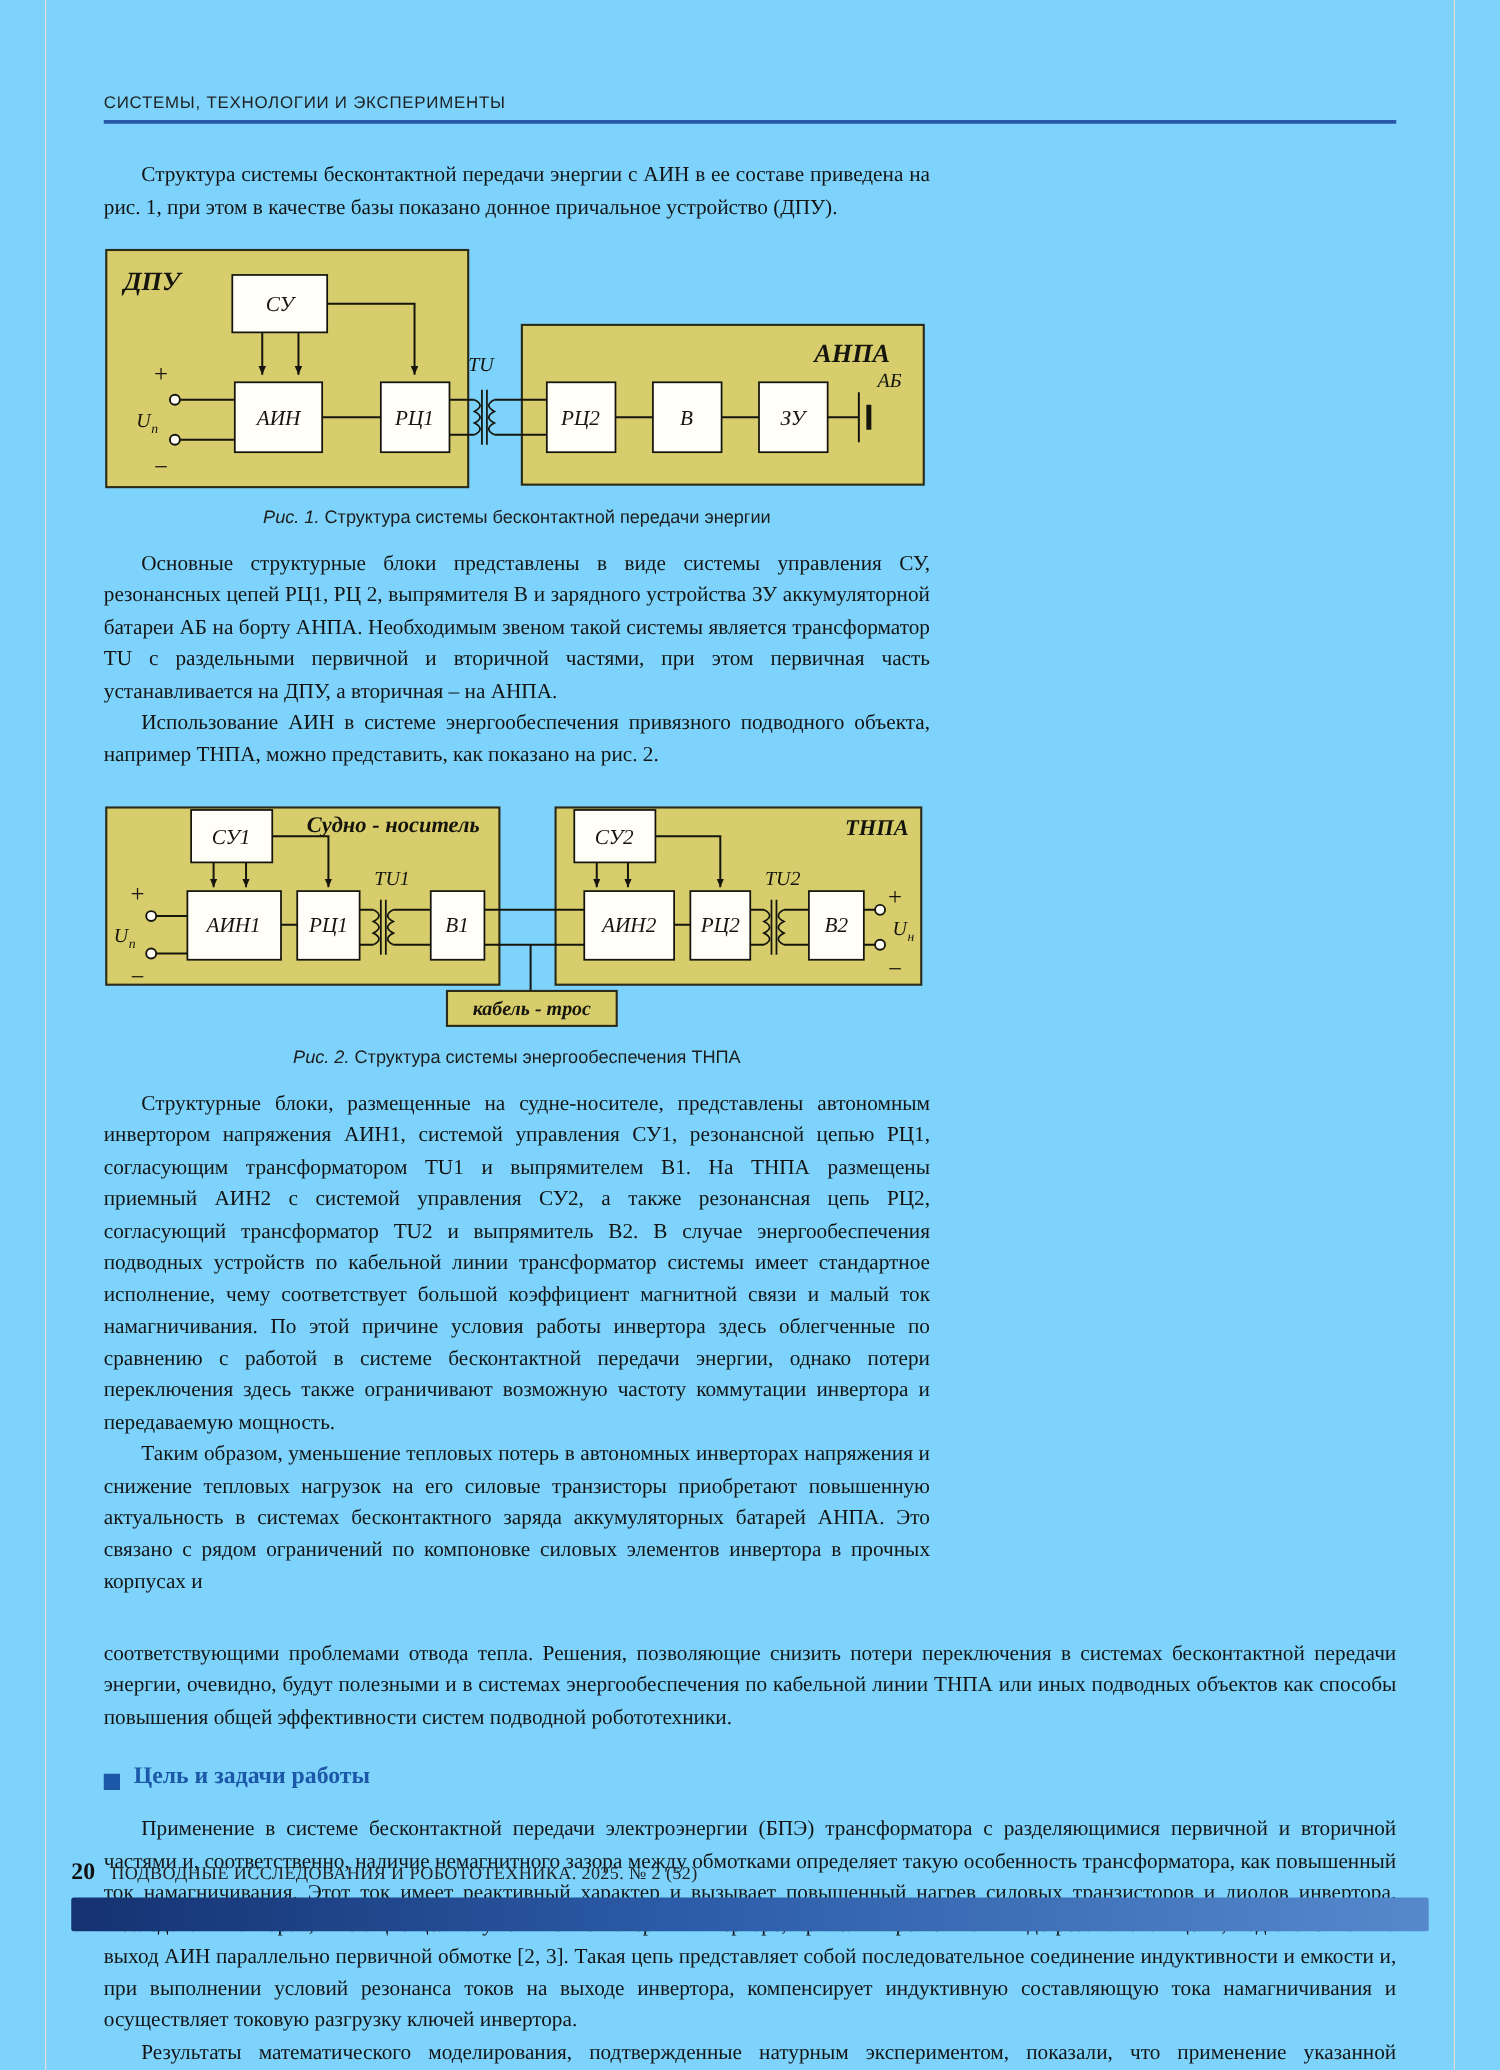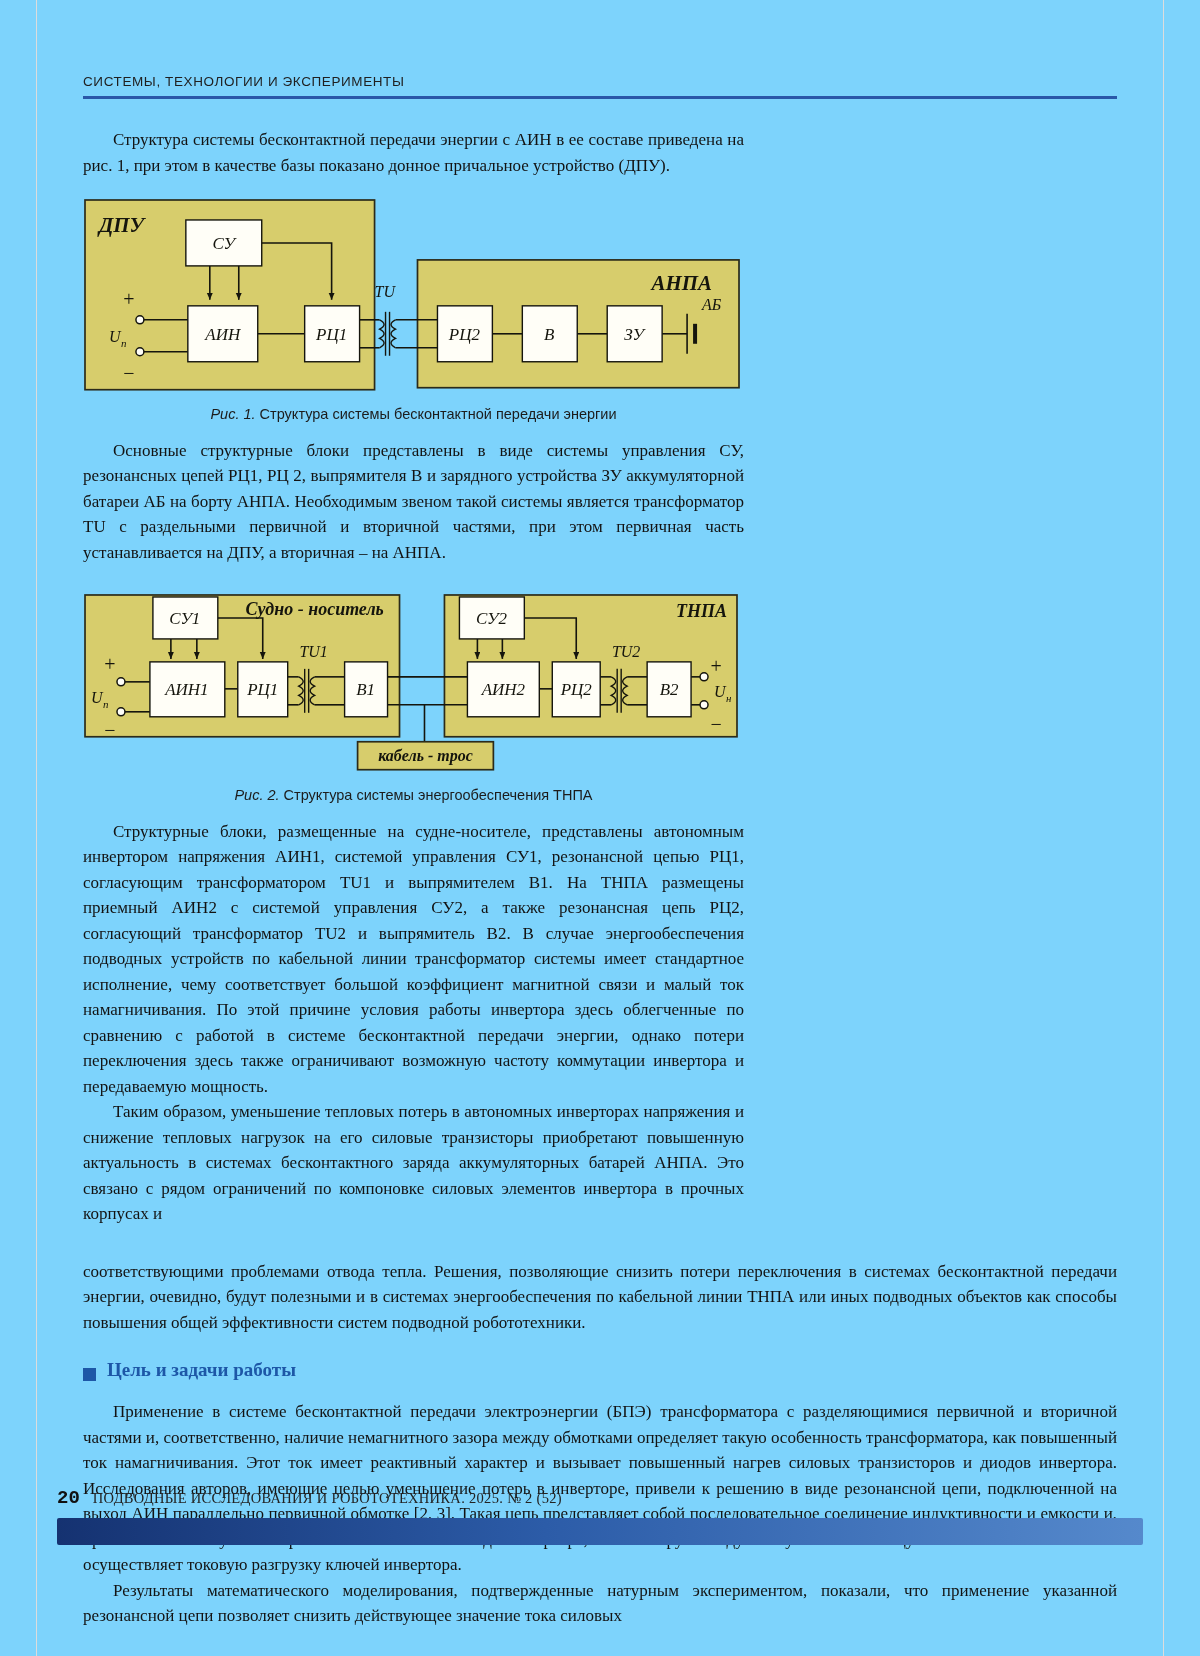--- a/index.html
+++ b/index.html
@@ -40,21 +40,21 @@
 
   .section-heading {
     display:flex; align-items:flex-end; gap:11px;
     color:#1d57a7; font-size:19px; font-weight:bold;
     margin:24px 0 18px 0;
   }
   .bullet-square { width:13px; height:13px; background:#1d57a7; flex:none; }
 
   .page-footer { position:absolute; left:57px; right:57px; top:1487px; }
   .footer-line { display:flex; align-items:baseline; gap:13px; }
-  .page-num { font-family:Liberation Mono, monospace; font-weight:bold; font-size:19px; color:#111; }
+  .page-num { font-family:Liberation Serif, serif; font-weight:bold; font-size:19px; color:#111; }
   .footer-text { font-family:Liberation Serif, serif; font-size:14.5px; letter-spacing:0.3px; color:#222; }
   .footer-bar {
     margin-top:9px; height:27px; border-radius:2px;
     background:linear-gradient(to right,#153271,#2c5ca8 45%,#5589cc);
   }
 
   
   .box-olive { fill:#d7cd6c; stroke:#2b2b1a; stroke-width:1.7; }
   .box-white { fill:#fffef7; stroke:#15150d; stroke-width:1.4; }
   .wire { stroke:#15150d; stroke-width:1.6; fill:none; }
@@ -163,20 +163,21 @@
               <text class="t-sign tc" x="46" y="182">−</text>
             </g>
           </svg>
           <figcaption class="caption">
             <span class="cap-label">Рис. 1.</span>
             <span>Структура системы бесконтактной передачи энергии</span>
           </figcaption>
         </figure>
 
         <p class="body indent">Основные структурные блоки представлены в виде системы управления СУ, резонансных цепей РЦ1, РЦ 2, выпрямителя В и зарядного устройства ЗУ аккумуляторной батареи АБ на борту АНПА. Необходимым звеном такой системы является трансформатор TU с раздельными первичной и вторичной частями, при этом первичная часть устанавливается на ДПУ, а вторичная – на АНПА.</p>
+        <p class="body indent">Использование АИН в системе энергообеспечения привязного подводного объекта, например ТНПА, можно представить, как показано на рис. 2.</p>
 
         <figure class="fig">
           <svg class="fig-svg" viewBox="0 0 662 190" xmlns="http://www.w3.org/2000/svg">
             <defs>
               <marker id="m-arr2" markerWidth="9" markerHeight="8" refX="7" refY="3" orient="auto" markerUnits="userSpaceOnUse">
                 <path d="M0,0 L7,3 L0,6 Z" fill="#15150d"></path>
               </marker>
             </defs>
 
             <rect class="box-olive" x="2" y="10" width="315" height="142"></rect>

